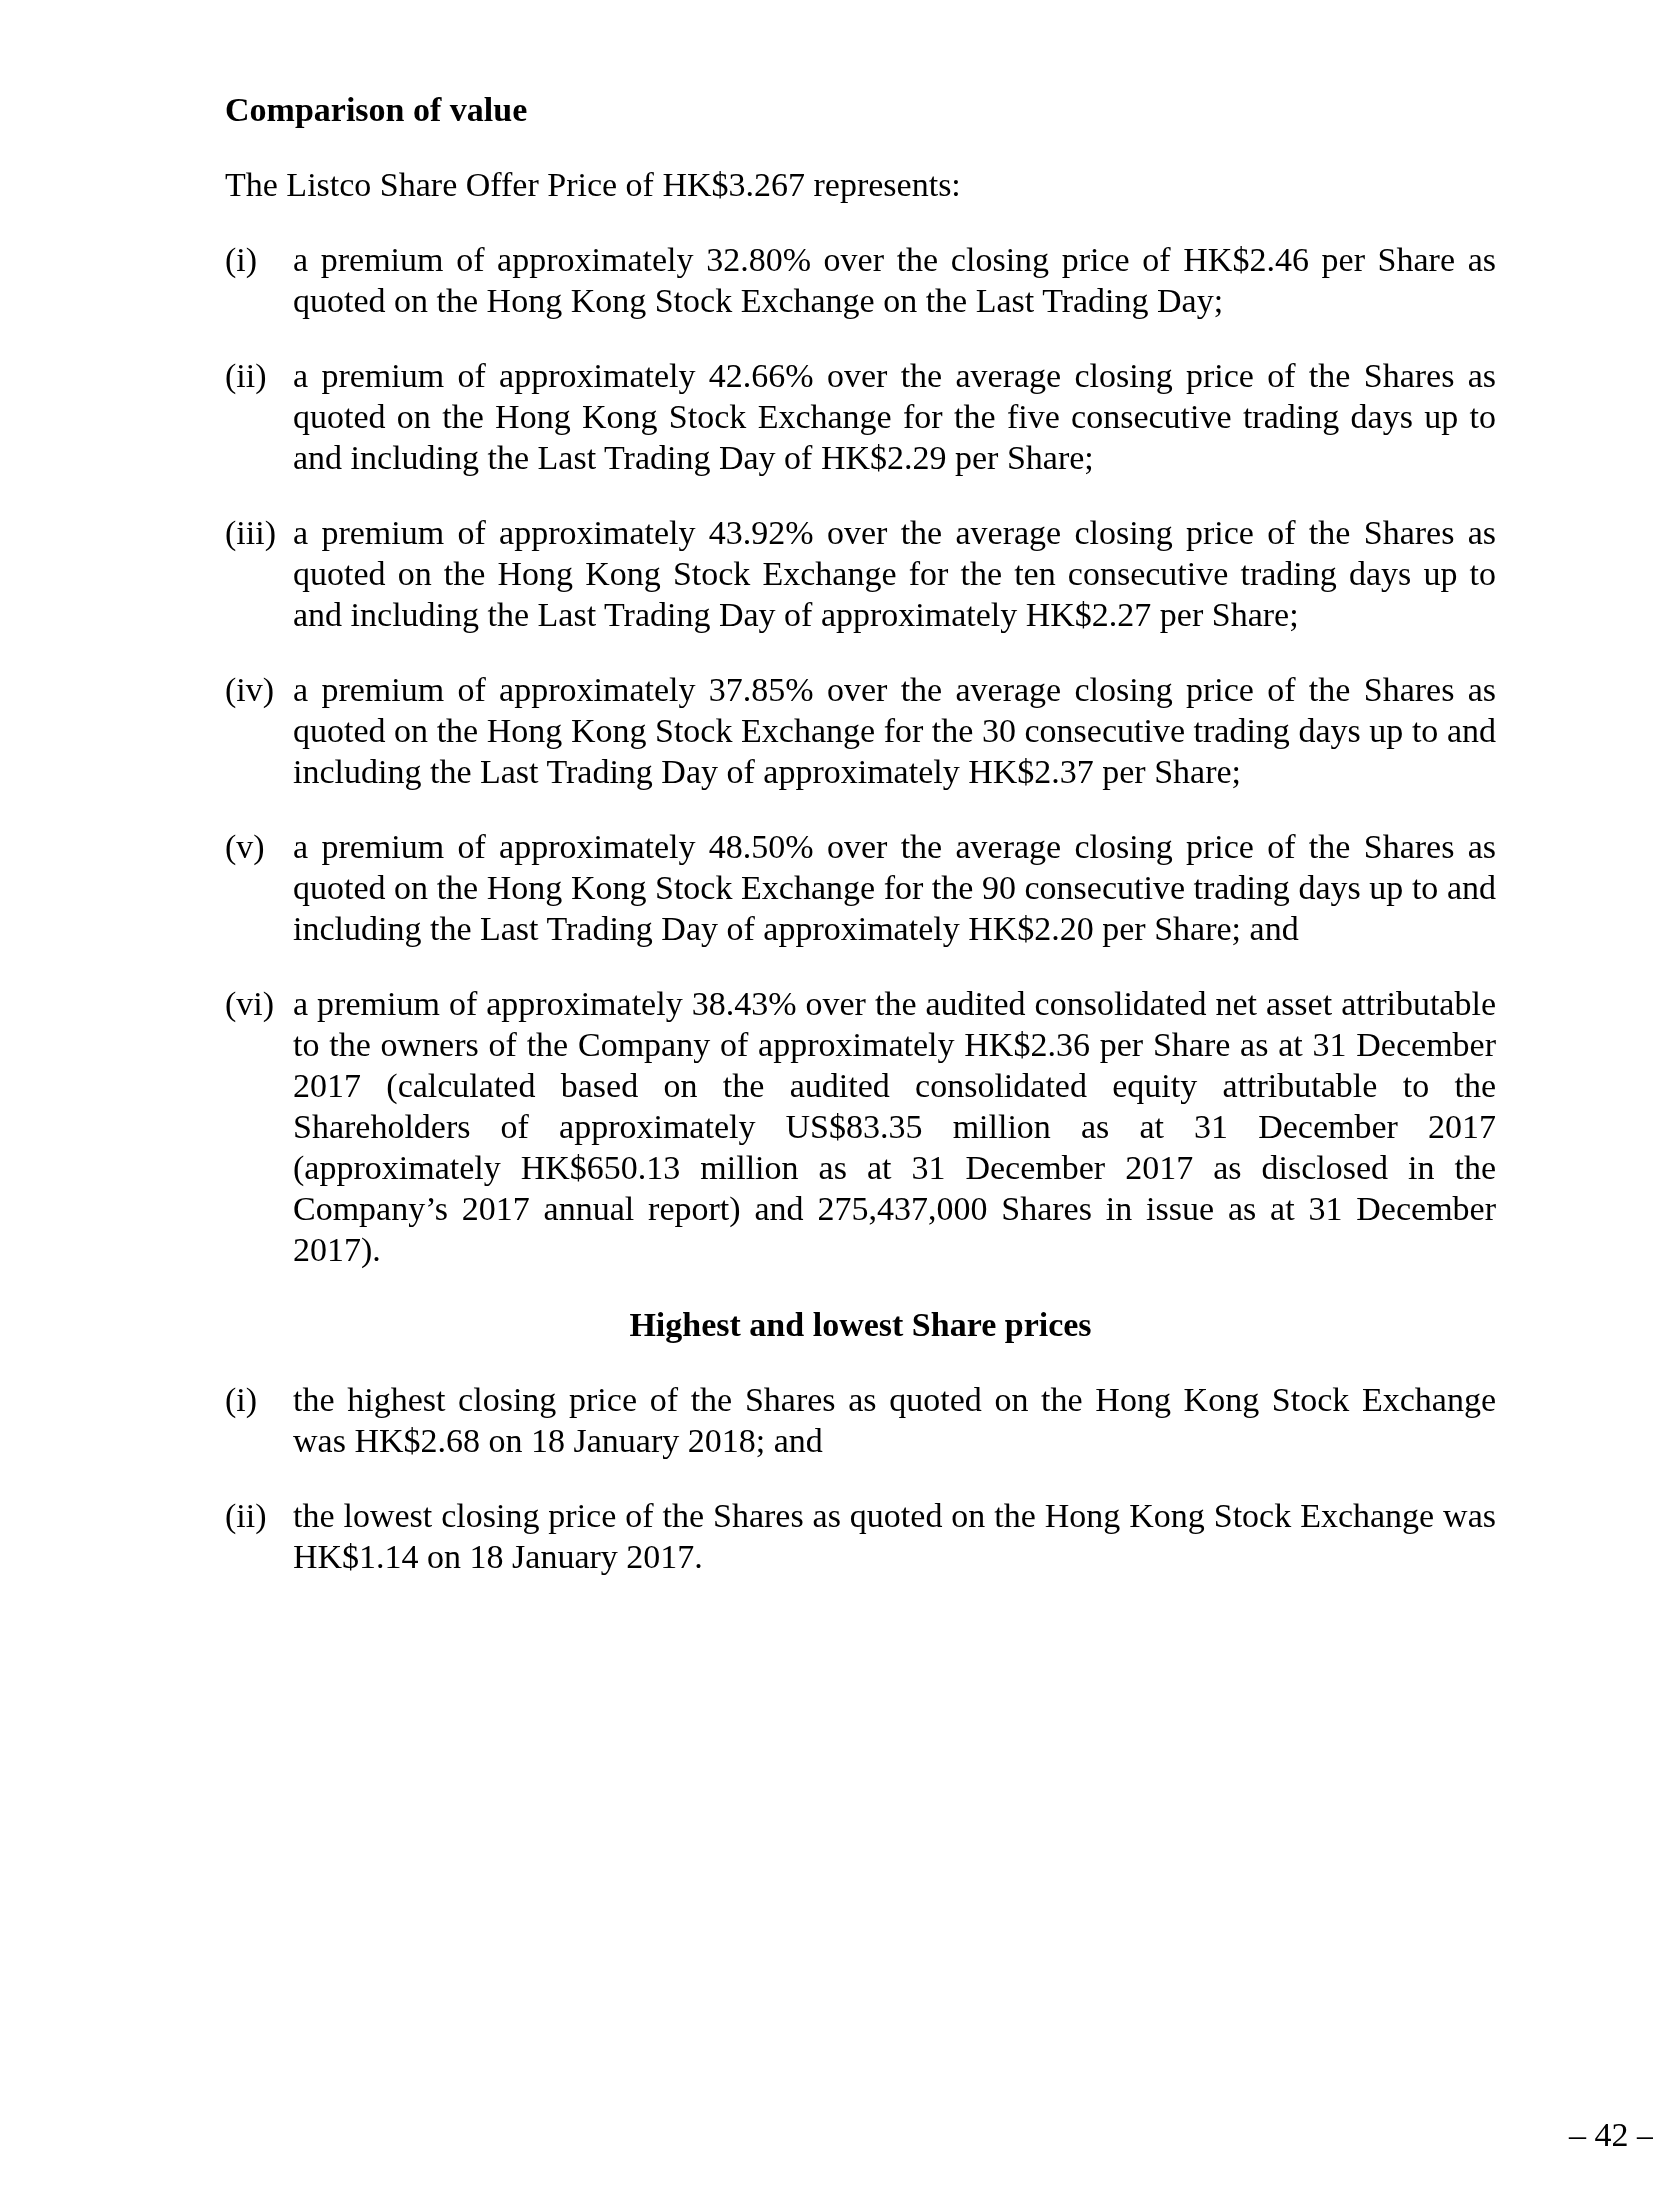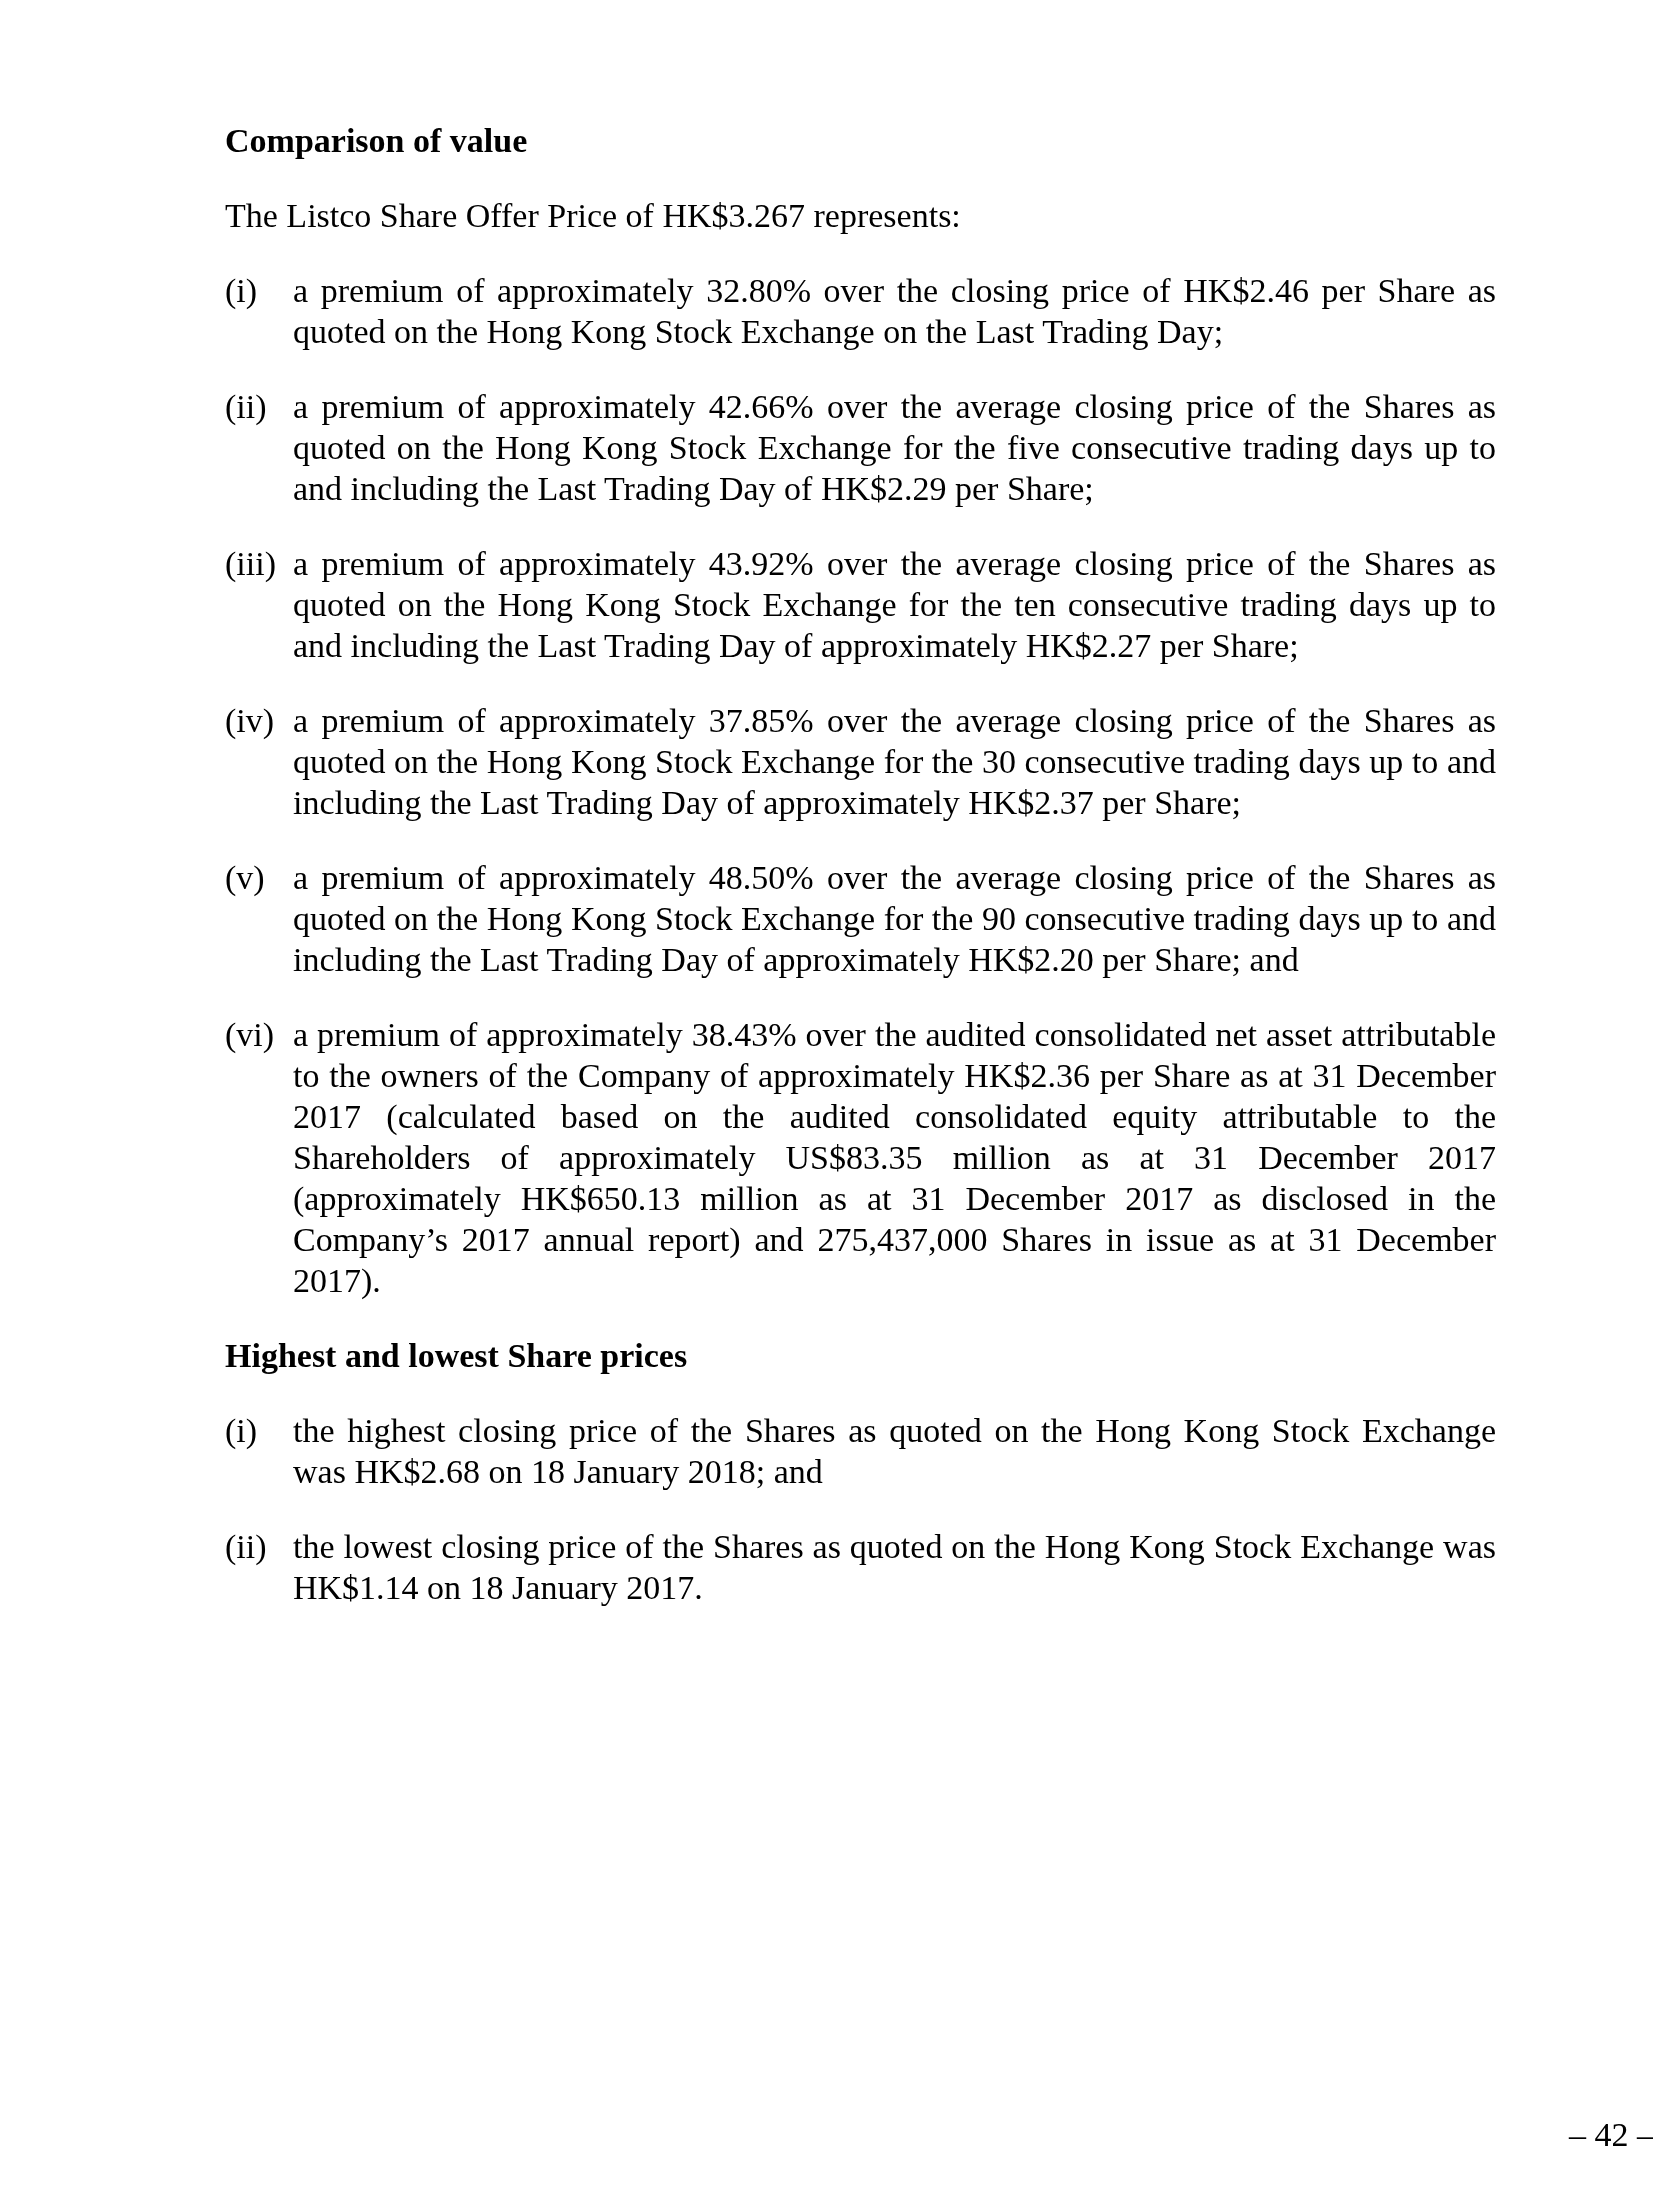--- a/index.html
+++ b/index.html
@@ -16,30 +16,31 @@
     font-family: "Liberation Serif", "DejaVu Serif", serif;
     font-size: 34px;
     line-height: 41px;
     overflow: hidden;
   }
   .content {
     position: absolute;
     left: 225px;
     top: 0;
     width: 1271px;
-    padding-top: 120px;
+    padding-top: 89px;
   }
   .section-heading {
     font-weight: bold;
     font-size: 34px;
     line-height: 41px;
     margin: 0 0 34px 0;
   }
   .section + .section .section-heading {
     margin-top: 5.7px;
+    text-align: center;
   }
   .intro {
     margin: 0 12px 34px 0;
     text-align: justify;
   }
   .item {
     display: flex;
     margin: 0 0 34px 0;
   }
   .item .label {

